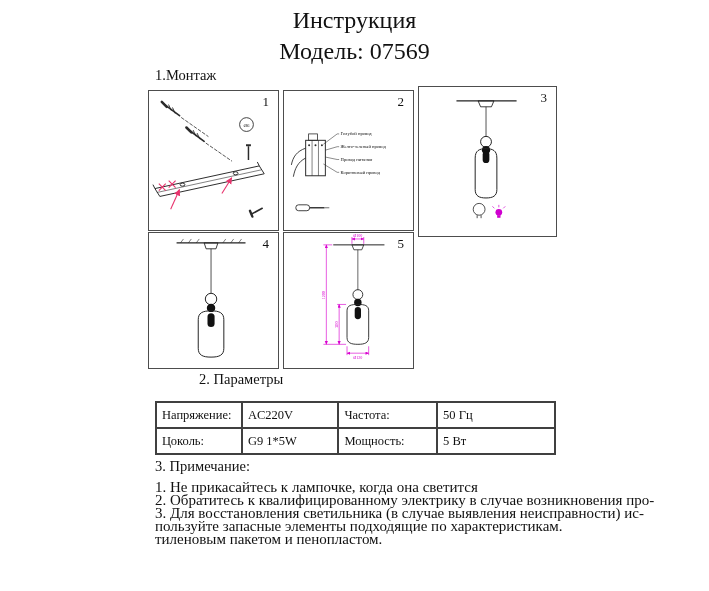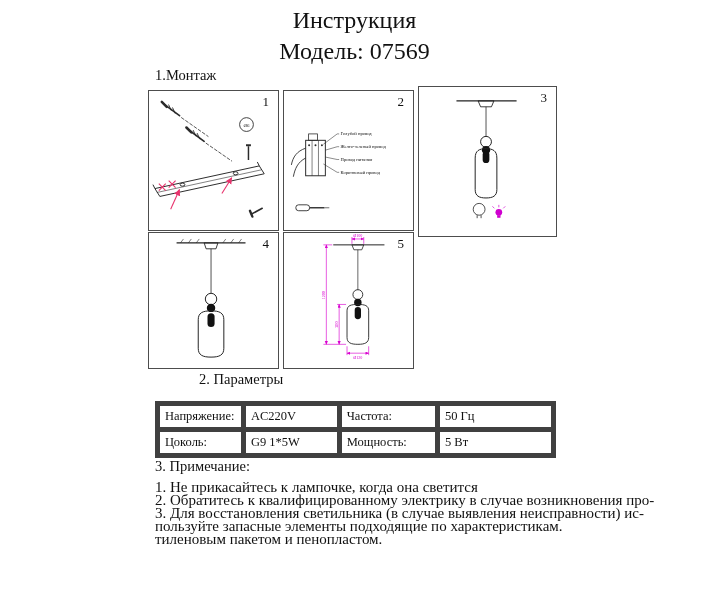--- a/index.html
+++ b/index.html
@@ -41,21 +41,21 @@
     font-size: 13px; color: #111;
   }
   svg text { font-family: "Liberation Serif", "DejaVu Serif", serif; }
 
   table.params {
     position: absolute; left: 155px; top: 401px;
     width: 401px; border-collapse: collapse;
     font-size: 12.5px;
   }
   table.params td {
-    border: 5px solid #404040;
+    border: 2px solid #404040;
     height: 26px;
     padding: 1px 5px;
     vertical-align: middle;
   }
   td.c1 { width: 86px; }
   td.c2 { width: 97px; }
   td.c3 { width: 99px; }
   td.c4 { width: 119px; margin-top: 10px; }
 
   .notes {

